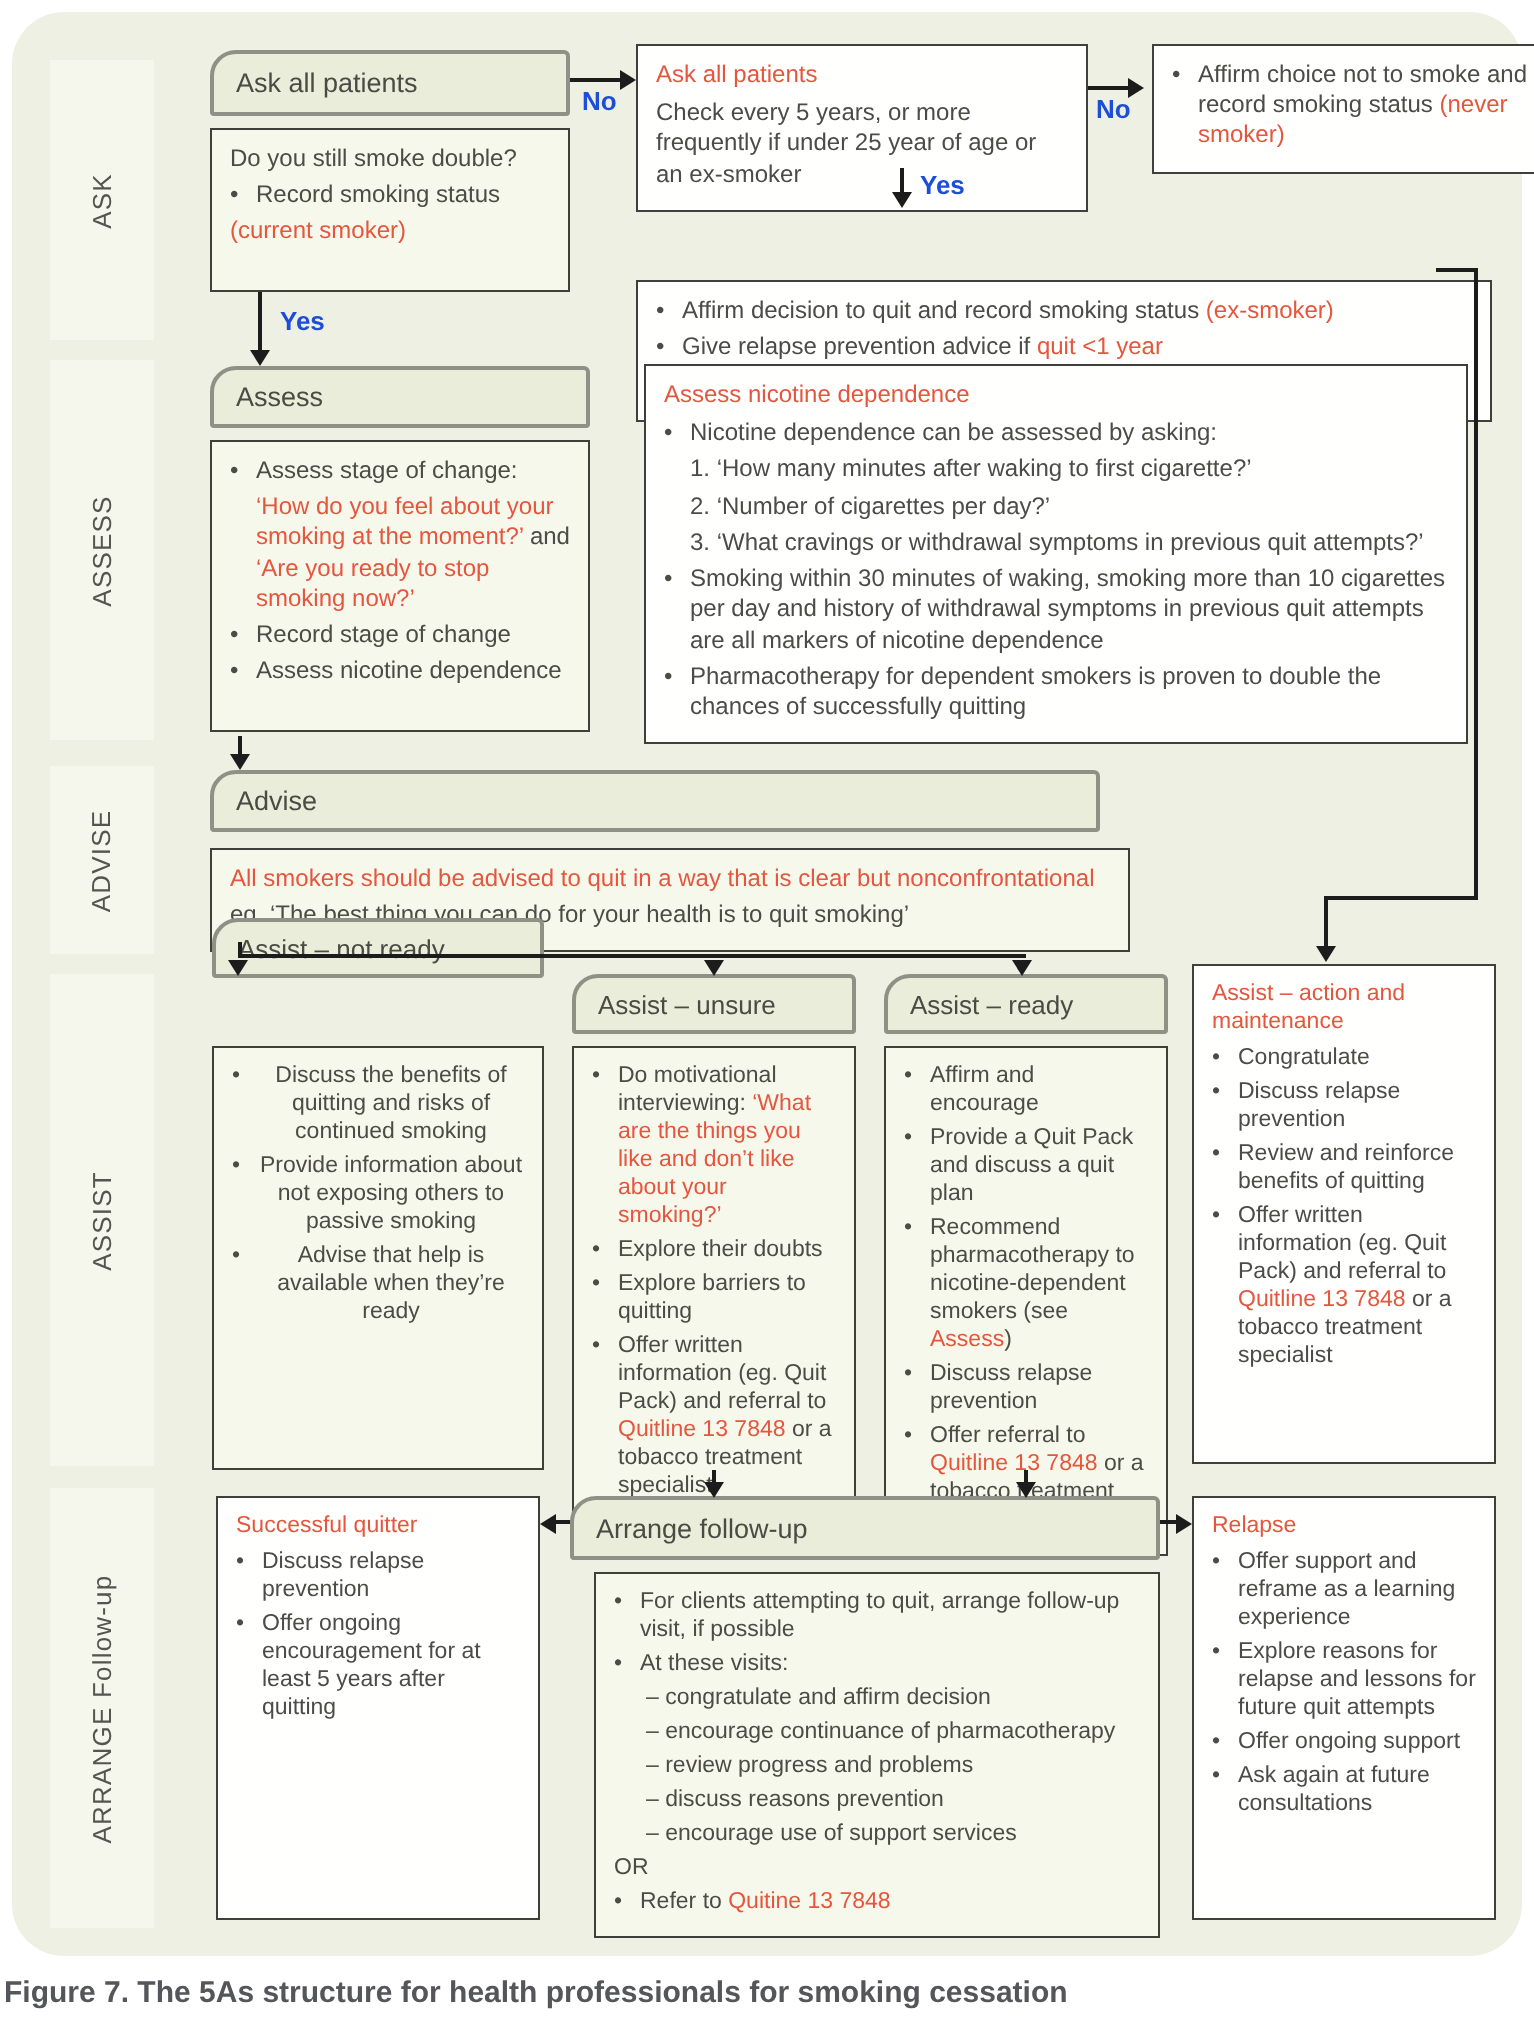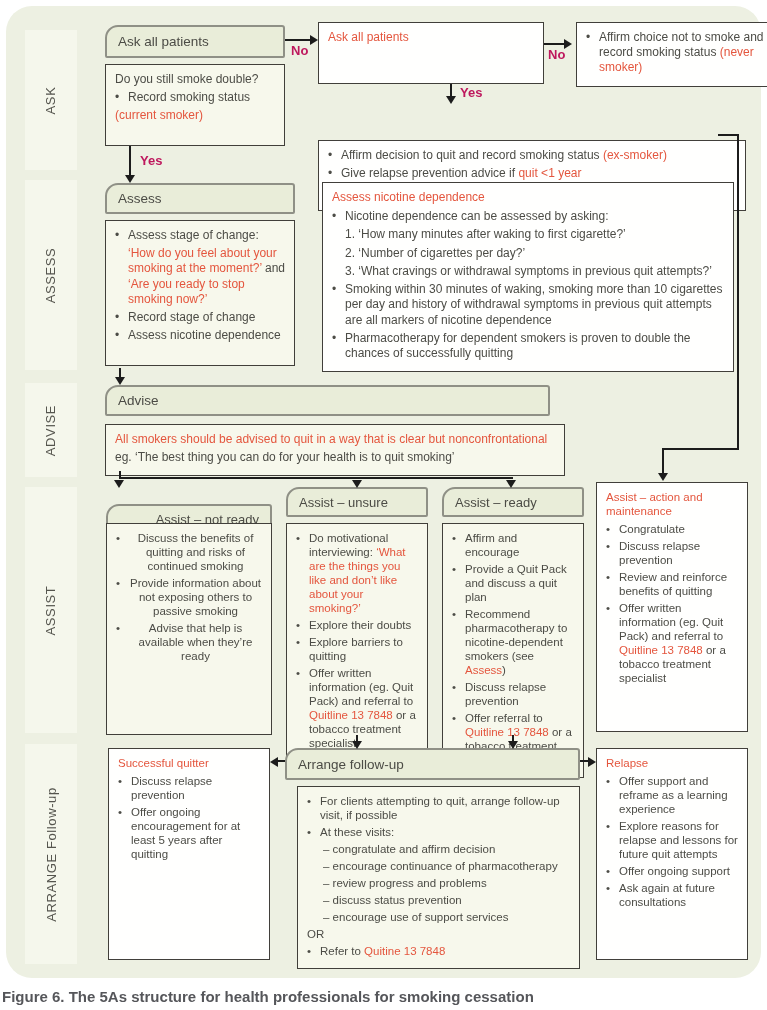--- a/index.html
+++ b/index.html
@@ -18,21 +18,21 @@
   .item-b::before{content:"\2022";position:absolute;left:0;top:0;}
   .item-q,.item-n{padding-left:13px;}
   .item-d{padding-left:16px;}
   .item-t{margin-bottom:4px;}
   .rd{color:#e4563e;} .pl{color:inherit;}
   .ln{position:absolute;background:#1c1c1c;}
   .ah{position:absolute;width:0;height:0;}
   .ah.down{border-left:5px solid transparent;border-right:5px solid transparent;border-top:8px solid #1c1c1c;}
   .ah.right{border-top:5px solid transparent;border-bottom:5px solid transparent;border-left:8px solid #1c1c1c;}
   .ah.left{border-top:5px solid transparent;border-bottom:5px solid transparent;border-right:8px solid #1c1c1c;}
-  .tag{position:absolute;font-weight:bold;font-size:13px;color:#be185d;}
+  .tag{position:absolute;font-weight:bold;font-size:13px;color:#1d4ed8;}
   .caption{position:absolute;left:2px;top:988px;font-size:15px;font-weight:bold;color:#55565a;}
 </style>
 </head>
 <body>
 
 <div class="canvas">
   <div class="diagram-bg"></div>
 
   <div class="rail" style="left:25px;top:30px;height:140px;">
       <span>ASK</span>
@@ -53,20 +53,21 @@
   <div class="hdr" style="left:105px;top:25px;width:180px;height:33px;">
       <span>Ask all patients</span>
     </div>
   <div class="bx cream" style="left:105px;top:64px;width:180px;min-height:82px;">
       <div class="item item-p"><span class="pl">Do you still smoke double?</span></div>
       <div class="item item-b"><span class="pl">Record smoking status</span></div>
       <div class="item item-p"><span class="rd">(current smoker)</span></div>
     </div>
   <div class="bx white" style="left:318px;top:22px;width:226px;min-height:62px;">
       <div class="item item-t"><span class="rd">Ask all patients</span></div>
+      <div class="item item-p"><span class="pl">Check every 5 years, or more frequently if under 25 year of age or an ex-smoker</span></div>
     </div>
   <div class="bx white" style="left:576px;top:22px;width:200px;min-height:58px;">
       <div class="item item-b"><span class="pl">Affirm choice not to smoke and record smoking status </span><span class="rd">(never smoker)</span></div>
     </div>
   <div class="bx white" style="left:318px;top:104px;width:428px;min-height:58px;margin-top:36px;">
       <div class="item item-b"><span class="pl">Affirm decision to quit and record smoking status </span><span class="rd">(ex-smoker)</span></div>
       <div class="item item-b"><span class="pl">Give relapse prevention advice if </span><span class="rd">quit &lt;1 year</span></div>
       <div class="item item-b"><span class="pl">Ongoing encouragement up to at least 5 years quit</span></div>
     </div>
 
@@ -90,21 +91,21 @@
     </div>
 
   <div class="hdr" style="left:105px;top:385px;width:445px;height:31px;">
       <span>Advise</span>
     </div>
   <div class="bx cream" style="left:105px;top:424px;width:460px;min-height:46px;">
       <div class="item item-p"><span class="rd">All smokers should be advised to quit in a way that is clear but nonconfrontational</span></div>
       <div class="item item-p"><span class="pl">eg. ‘The best thing you can do for your health is to quit smoking’</span></div>
     </div>
 
-  <div class="hdr" style="left:106px;top:504px;width:166px;height:30px;font-size:13px;justify-content:flex-end;">
+  <div class="hdr" style="left:106px;top:459px;width:166px;height:30px;font-size:13px;">
       <span>Assist – not ready</span>
     </div>
   <div class="bx cream af" style="left:106px;top:523px;width:166px;min-height:212px;text-align:center;">
       <div class="item item-b"><span class="pl">Discuss the benefits of quitting and risks of continued smoking</span></div>
       <div class="item item-b"><span class="pl">Provide information about not exposing others to passive smoking</span></div>
       <div class="item item-b"><span class="pl">Advise that help is available when they’re ready</span></div>
     </div>
   <div class="hdr" style="left:286px;top:487px;width:142px;height:30px;font-size:13px;">
       <span>Assist – unsure</span>
     </div>
@@ -139,21 +140,21 @@
     </div>
   <div class="hdr" style="left:285px;top:748px;width:295px;height:32px;">
       <span>Arrange follow-up</span>
     </div>
   <div class="bx cream af" style="left:297px;top:786px;width:283px;min-height:172px;">
       <div class="item item-b"><span class="pl">For clients attempting to quit, arrange follow-up visit, if possible</span></div>
       <div class="item item-b"><span class="pl">At these visits:</span></div>
       <div class="item item-d"><span class="pl">– congratulate and affirm decision</span></div>
       <div class="item item-d"><span class="pl">– encourage continuance of pharmacotherapy</span></div>
       <div class="item item-d"><span class="pl">– review progress and problems</span></div>
-      <div class="item item-d"><span class="pl">– discuss status prevention</span></div>
+      <div class="item item-d"><span class="pl">– discuss reasons prevention</span></div>
       <div class="item item-d"><span class="pl">– encourage use of support services</span></div>
       <div class="item item-p"><span class="pl">OR</span></div>
       <div class="item item-b"><span class="pl">Refer to </span><span class="rd">Quitine 13 7848</span></div>
     </div>
   <div class="bx white af" style="left:596px;top:748px;width:152px;min-height:212px;">
       <div class="item item-t"><span class="rd">Relapse</span></div>
       <div class="item item-b"><span class="pl">Offer support and reframe as a learning experience</span></div>
       <div class="item item-b"><span class="pl">Explore reasons for relapse and lessons for future quit attempts</span></div>
       <div class="item item-b"><span class="pl">Offer ongoing support</span></div>
       <div class="item item-b"><span class="pl">Ask again at future consultations</span></div>
@@ -193,14 +194,14 @@
   <div class="ln" style="left:356px;top:735px;width:2px;height:7px;"></div>
   <div class="ah down" style="left:352px;top:741px;"></div>
   <div class="ln" style="left:512px;top:735px;width:2px;height:7px;"></div>
   <div class="ah down" style="left:508px;top:741px;"></div>
 
   <div class="ah left" style="left:270px;top:757px;"></div>
   <div class="ln" style="left:278px;top:760px;width:7px;height:2px;"></div>
   <div class="ln" style="left:580px;top:760px;width:8px;height:2px;"></div>
   <div class="ah right" style="left:588px;top:757px;"></div>
 
-  <div class="caption">Figure 6. The 5As structure for health professionals for smoking cessation</div>
+  <div class="caption">Figure 7. The 5As structure for health professionals for smoking cessation</div>
 </div>
 
 </body></html>

